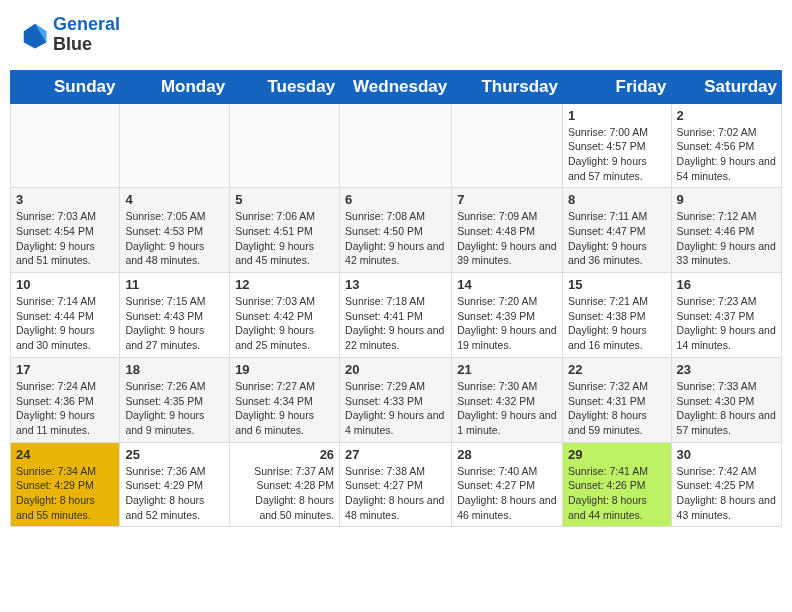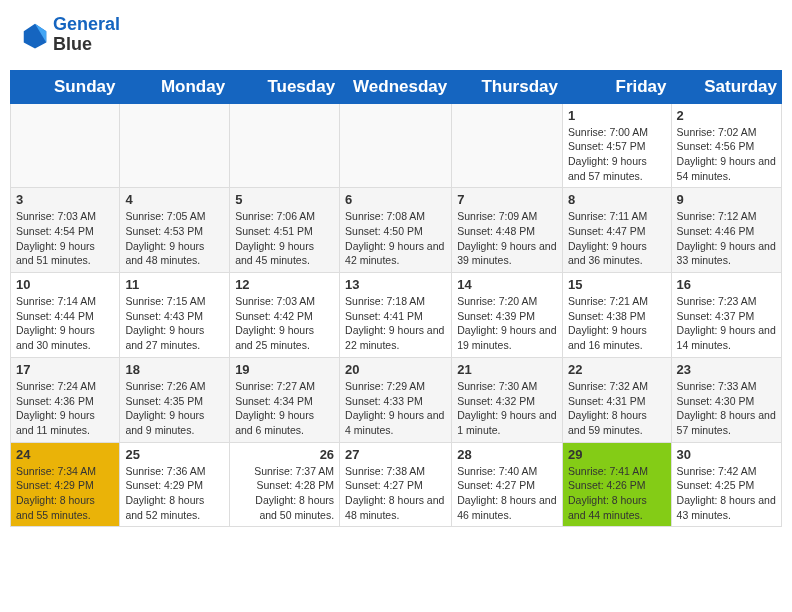--- a/index.html
+++ b/index.html
@@ -298,21 +298,21 @@
           <div class="day-info" style="white-space: pre-line;">Sunrise: 7:38 AM
 Sunset: 4:27 PM
 Daylight: 8 hours and 48 minutes.</div>
         </td>
         <td style="background: rgb(255, 255, 255);">
           <span class="day-num">28</span>
           <div class="day-info" style="white-space: pre-line;">Sunrise: 7:40 AM
 Sunset: 4:27 PM
 Daylight: 8 hours and 46 minutes.</div>
         </td>
-        <td style="background: #84cc16;">
+        <td style="background: #bef264;">
           <span class="day-num">29</span>
           <div class="day-info" style="white-space: pre-line;">Sunrise: 7:41 AM
 Sunset: 4:26 PM
 Daylight: 8 hours and 44 minutes.</div>
         </td>
         <td style="background: rgb(255, 255, 255);">
           <span class="day-num">30</span>
           <div class="day-info" style="white-space: pre-line;">Sunrise: 7:42 AM
 Sunset: 4:25 PM
 Daylight: 8 hours and 43 minutes.</div>

